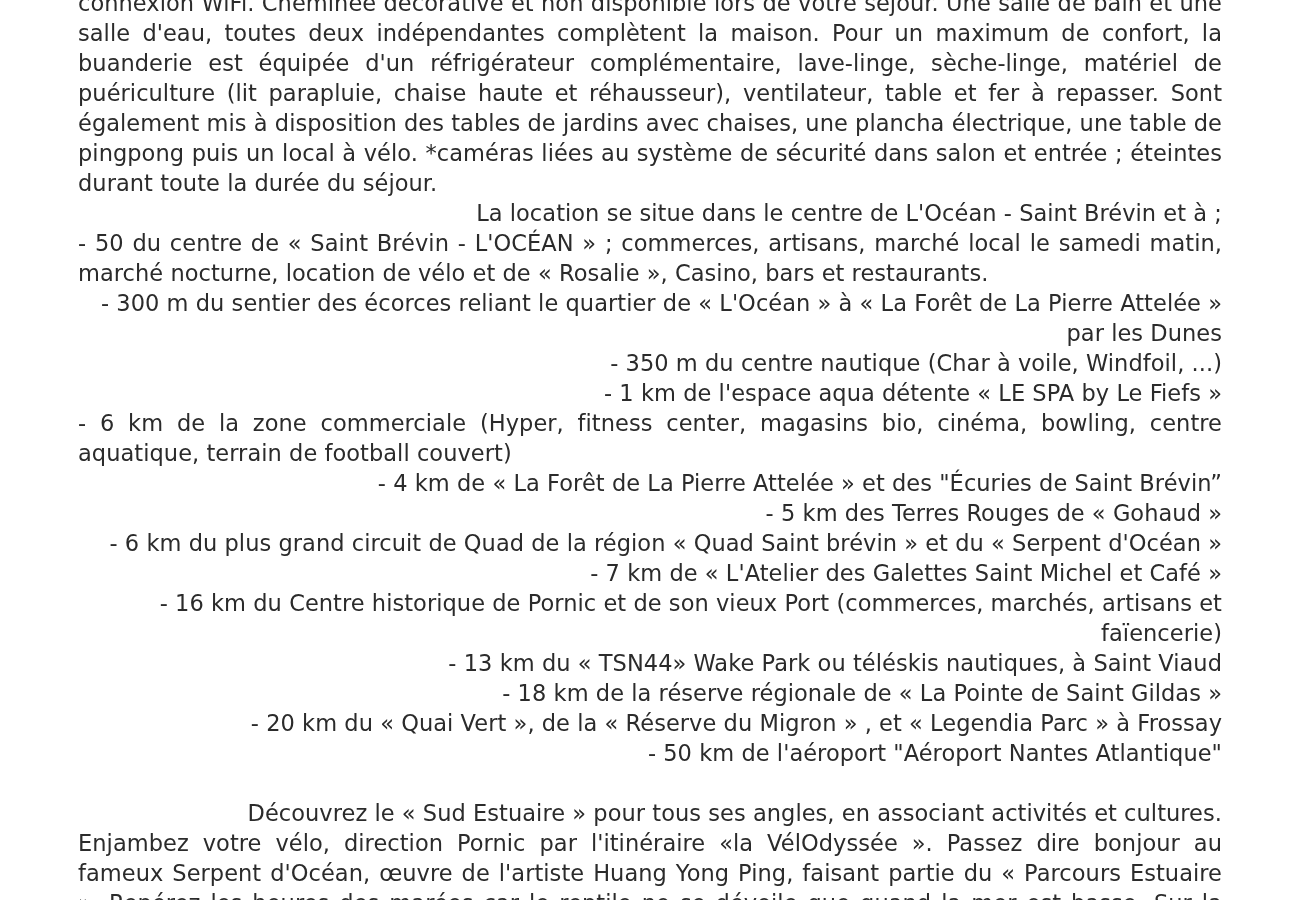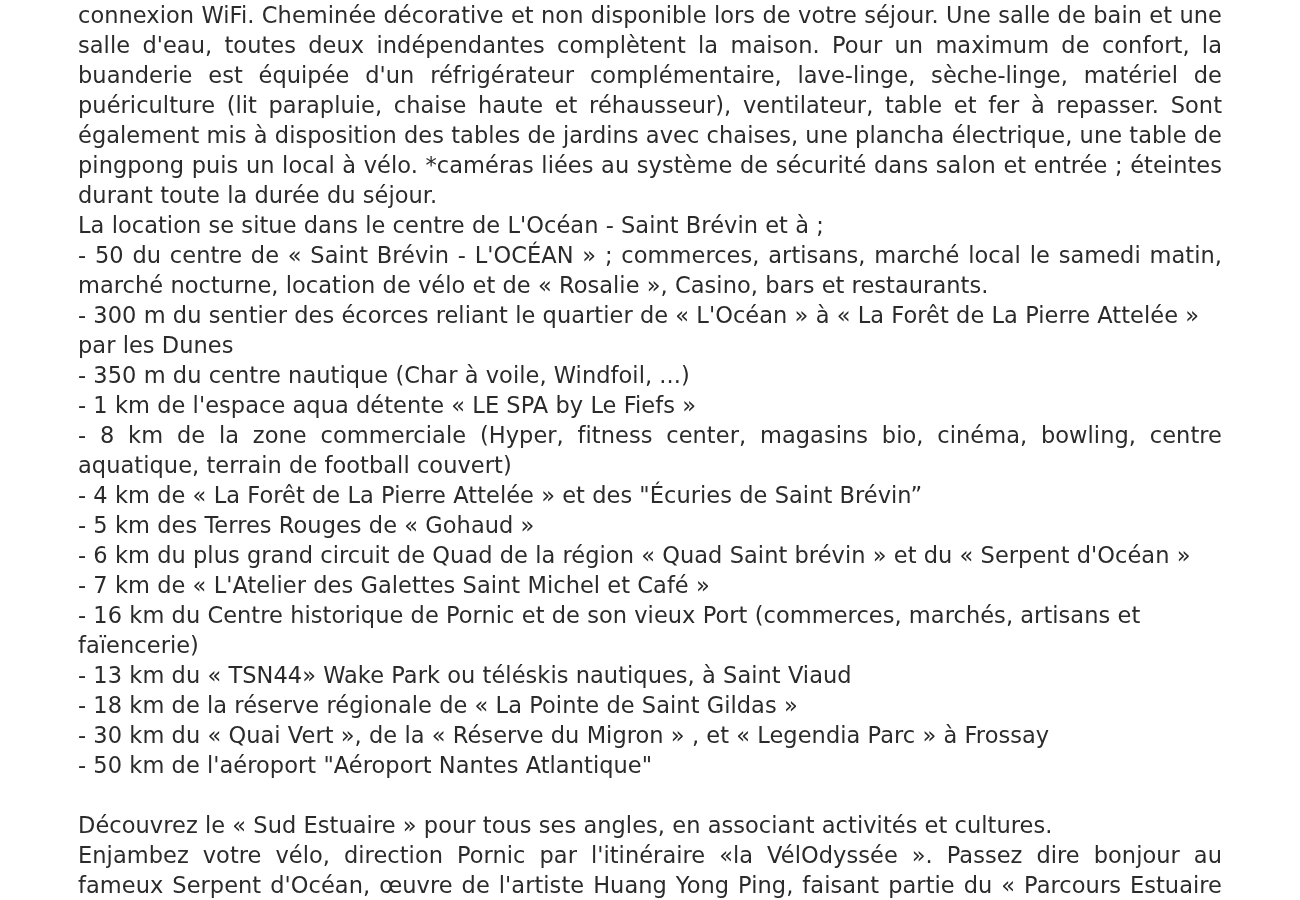--- a/index.html
+++ b/index.html
@@ -12,65 +12,66 @@
     height: 900px;
     overflow: hidden;
     font-family: "DejaVu Sans", "Liberation Sans", sans-serif;
     color: #222222;
   }
   .page {
     position: relative;
     width: 1300px;
     height: 736px;
     box-sizing: border-box;
-    padding: 12px 78px;
+    padding: 0 78px;
   }
   .doc-body {
     position: relative;
     top: -12px;
     font-size: 22.5px;
     line-height: 30px;
     color: #2b2b2b;
     letter-spacing: 0.05px;
   }
   .para {
     margin: 0;
     padding: 0;
   }
   .justified {
     text-align: justify;
     text-justify: inter-word;
   }
   .left {
-    text-align: left;
+    text-align: right;
+    margin-left: 18px;
   }
   .blank-line {
     height: 30px;
   }
 </style>
 </head>
 <body>
 
 <div class="page">
   <div class="doc-body">
 
     <p class="para justified">connexion WiFi. Cheminée décorative et non disponible lors de votre séjour. Une salle de bain et une salle d'eau, toutes deux indépendantes complètent la maison. Pour un maximum de confort, la buanderie est équipée d'un réfrigérateur complémentaire, lave-linge, sèche-linge, matériel de puériculture (lit parapluie, chaise haute et réhausseur), ventilateur, table et fer à repasser. Sont également mis à disposition des tables de jardins avec chaises, une plancha électrique, une table de pingpong puis un local à vélo. *caméras liées au système de sécurité dans salon et entrée ; éteintes durant toute la durée du séjour.</p>
     <p class="para left">La location se situe dans le centre de L'Océan - Saint Brévin et à ;</p>
     <p class="para justified">- 50 du centre de « Saint Brévin - L'OCÉAN » ; commerces, artisans, marché local le samedi matin, marché nocturne, location de vélo et de « Rosalie », Casino, bars et restaurants.</p>
     <p class="para left">- 300 m du sentier des écorces reliant le quartier de « L'Océan » à « La Forêt de La Pierre Attelée » par les Dunes</p>
     <p class="para left">- 350 m du centre nautique (Char à voile, Windfoil, ...)</p>
     <p class="para left">- 1 km de l'espace aqua détente « LE SPA by Le Fiefs »</p>
-    <p class="para justified">- 8 km de la zone commerciale (Hyper, fitness center, magasins bio, cinéma, bowling, centre aquatique, terrain de football couvert)</p>
+    <p class="para justified">- 6 km de la zone commerciale (Hyper, fitness center, magasins bio, cinéma, bowling, centre aquatique, terrain de football couvert)</p>
     <p class="para left">- 4 km de « La Forêt de La Pierre Attelée » et des "Écuries de Saint Brévin”</p>
     <p class="para left">- 5 km des Terres Rouges de « Gohaud »</p>
     <p class="para left">- 6 km du plus grand circuit de Quad de la région « Quad Saint brévin » et du « Serpent d'Océan »</p>
     <p class="para left">- 7 km de « L'Atelier des Galettes Saint Michel et Café »</p>
     <p class="para left">- 16 km du Centre historique de Pornic et de son vieux Port (commerces, marchés, artisans et faïencerie)</p>
     <p class="para left">- 13 km du « TSN44» Wake Park ou téléskis nautiques, à Saint Viaud</p>
     <p class="para left">- 18 km de la réserve régionale de « La Pointe de Saint Gildas »</p>
-    <p class="para left">- 30 km du « Quai Vert », de la « Réserve du Migron » , et « Legendia Parc » à Frossay</p>
+    <p class="para left">- 20 km du « Quai Vert », de la « Réserve du Migron » , et « Legendia Parc » à Frossay</p>
     <p class="para left">- 50 km de l'aéroport "Aéroport Nantes Atlantique"</p>
     <div class="blank-line"></div>
     <p class="para left">Découvrez le « Sud Estuaire » pour tous ses angles, en associant activités et cultures.</p>
     <p class="para justified">Enjambez votre vélo, direction Pornic par l'itinéraire «la VélOdyssée ». Passez dire bonjour au fameux Serpent d'Océan, œuvre de l'artiste Huang Yong Ping, faisant partie du « Parcours Estuaire ». Repérez les heures des marées car le reptile ne se dévoile que quand la mer est basse. Sur la route profitez-en pour vous arrêter faire trempette sur l'une des nombreuses criques qui jalonnent le parcours. Les gourmands, ne partez pas sans avoir dégusté toutes les spécialités locales comme les uniques Moules de Bouchots de La Plaine sur Mer, les</p>
 
   </div>
 </div>
 
 </body></html>

